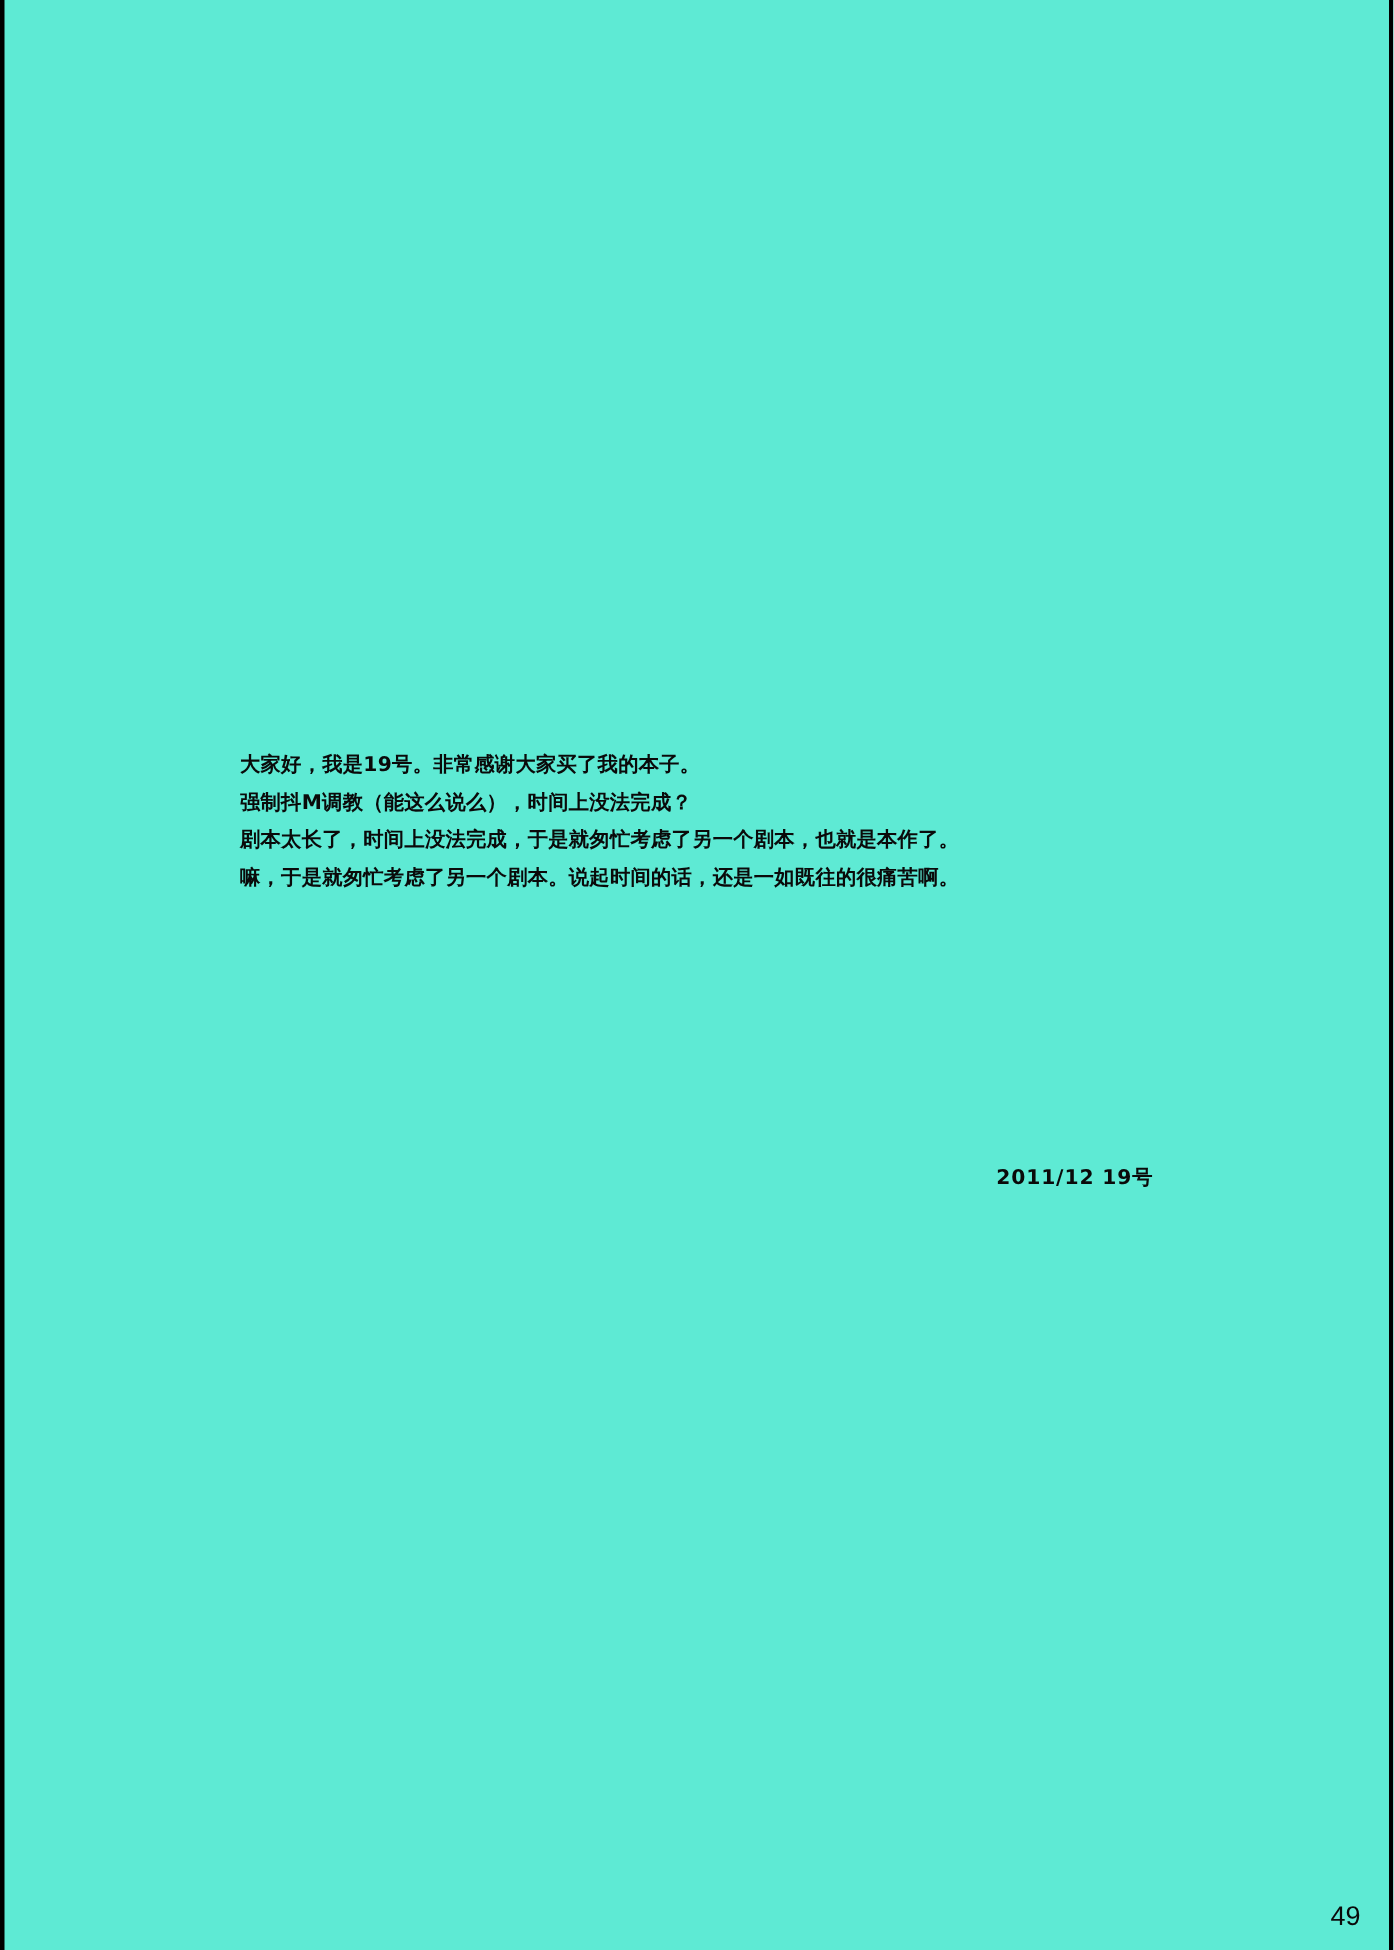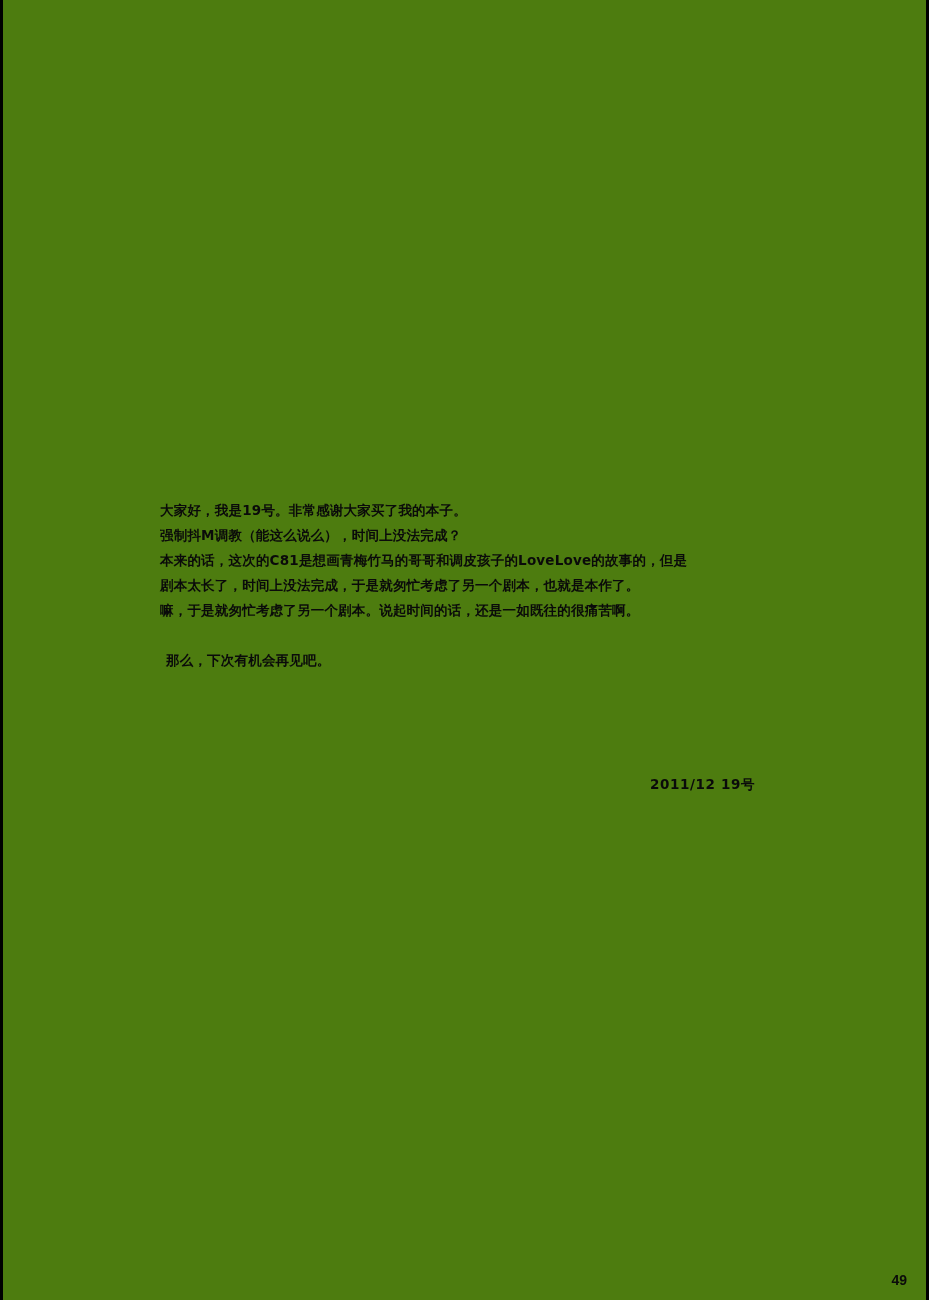--- a/index.html
+++ b/index.html
@@ -4,21 +4,21 @@
 <style>
   html, body {
     margin: 0;
     padding: 0;
     background: #ffffff;
   }
   .page {
     position: relative;
     width: 929px;
     height: 1300px;
-    background: #4d7c0f;
+    background: #5eead4;
     overflow: hidden;
     font-family: "DejaVu Sans", sans-serif;
   }
   
   .edge-left, .edge-right {
     position: absolute;
     top: 0;
     width: 3px;
     height: 100%;
     background: #000000;
@@ -45,53 +45,51 @@
   }
   .afterword .gap {
     height: 25px;
   }
   .afterword p.indent {
     padding-left: 6px;
   }
 
   .signature {
     position: absolute;
-    right: 174px;
+    right: 160px;
     top: 776px;
     font-size: 13.5px;
     font-weight: bold;
     color: #0a0a0a;
     letter-spacing: 0.6px;
   }
 
   .page-number {
     position: absolute;
     right: 22px;
     bottom: 12px;
-    font-size: 14px;
-    font-weight: bold;
+    font-size: 18px;
+    font-weight: normal;
     color: #0a0a0a;
     font-family: "Liberation Sans", sans-serif;
   }
 </style>
 </head>
 <body>
 
 <div class="page">
 
   <div class="edge-left"></div>
   <div class="edge-right"></div>
 
   <div class="afterword">
     <p class="bold">大家好，我是19号。非常感谢大家买了我的本子。</p>
     <p class="bold">强制抖M调教（能这么说么），时间上没法完成？</p>
-    <p class="bold">本来的话，这次的C81是想画青梅竹马的哥哥和调皮孩子的LoveLove的故事的，但是</p>
     <p class="bold">剧本太长了，时间上没法完成，于是就匆忙考虑了另一个剧本，也就是本作了。</p>
     <p class="bold">嘛，于是就匆忙考虑了另一个剧本。说起时间的话，还是一如既往的很痛苦啊。</p>
     <div class="gap"></div>
-    <p class="bold indent">那么，下次有机会再见吧。</p>
   </div>
 
   <div class="signature">2011/12  19号</div>
 
   <div class="page-number">49</div>
 
 </div>
 
 </body></html>

